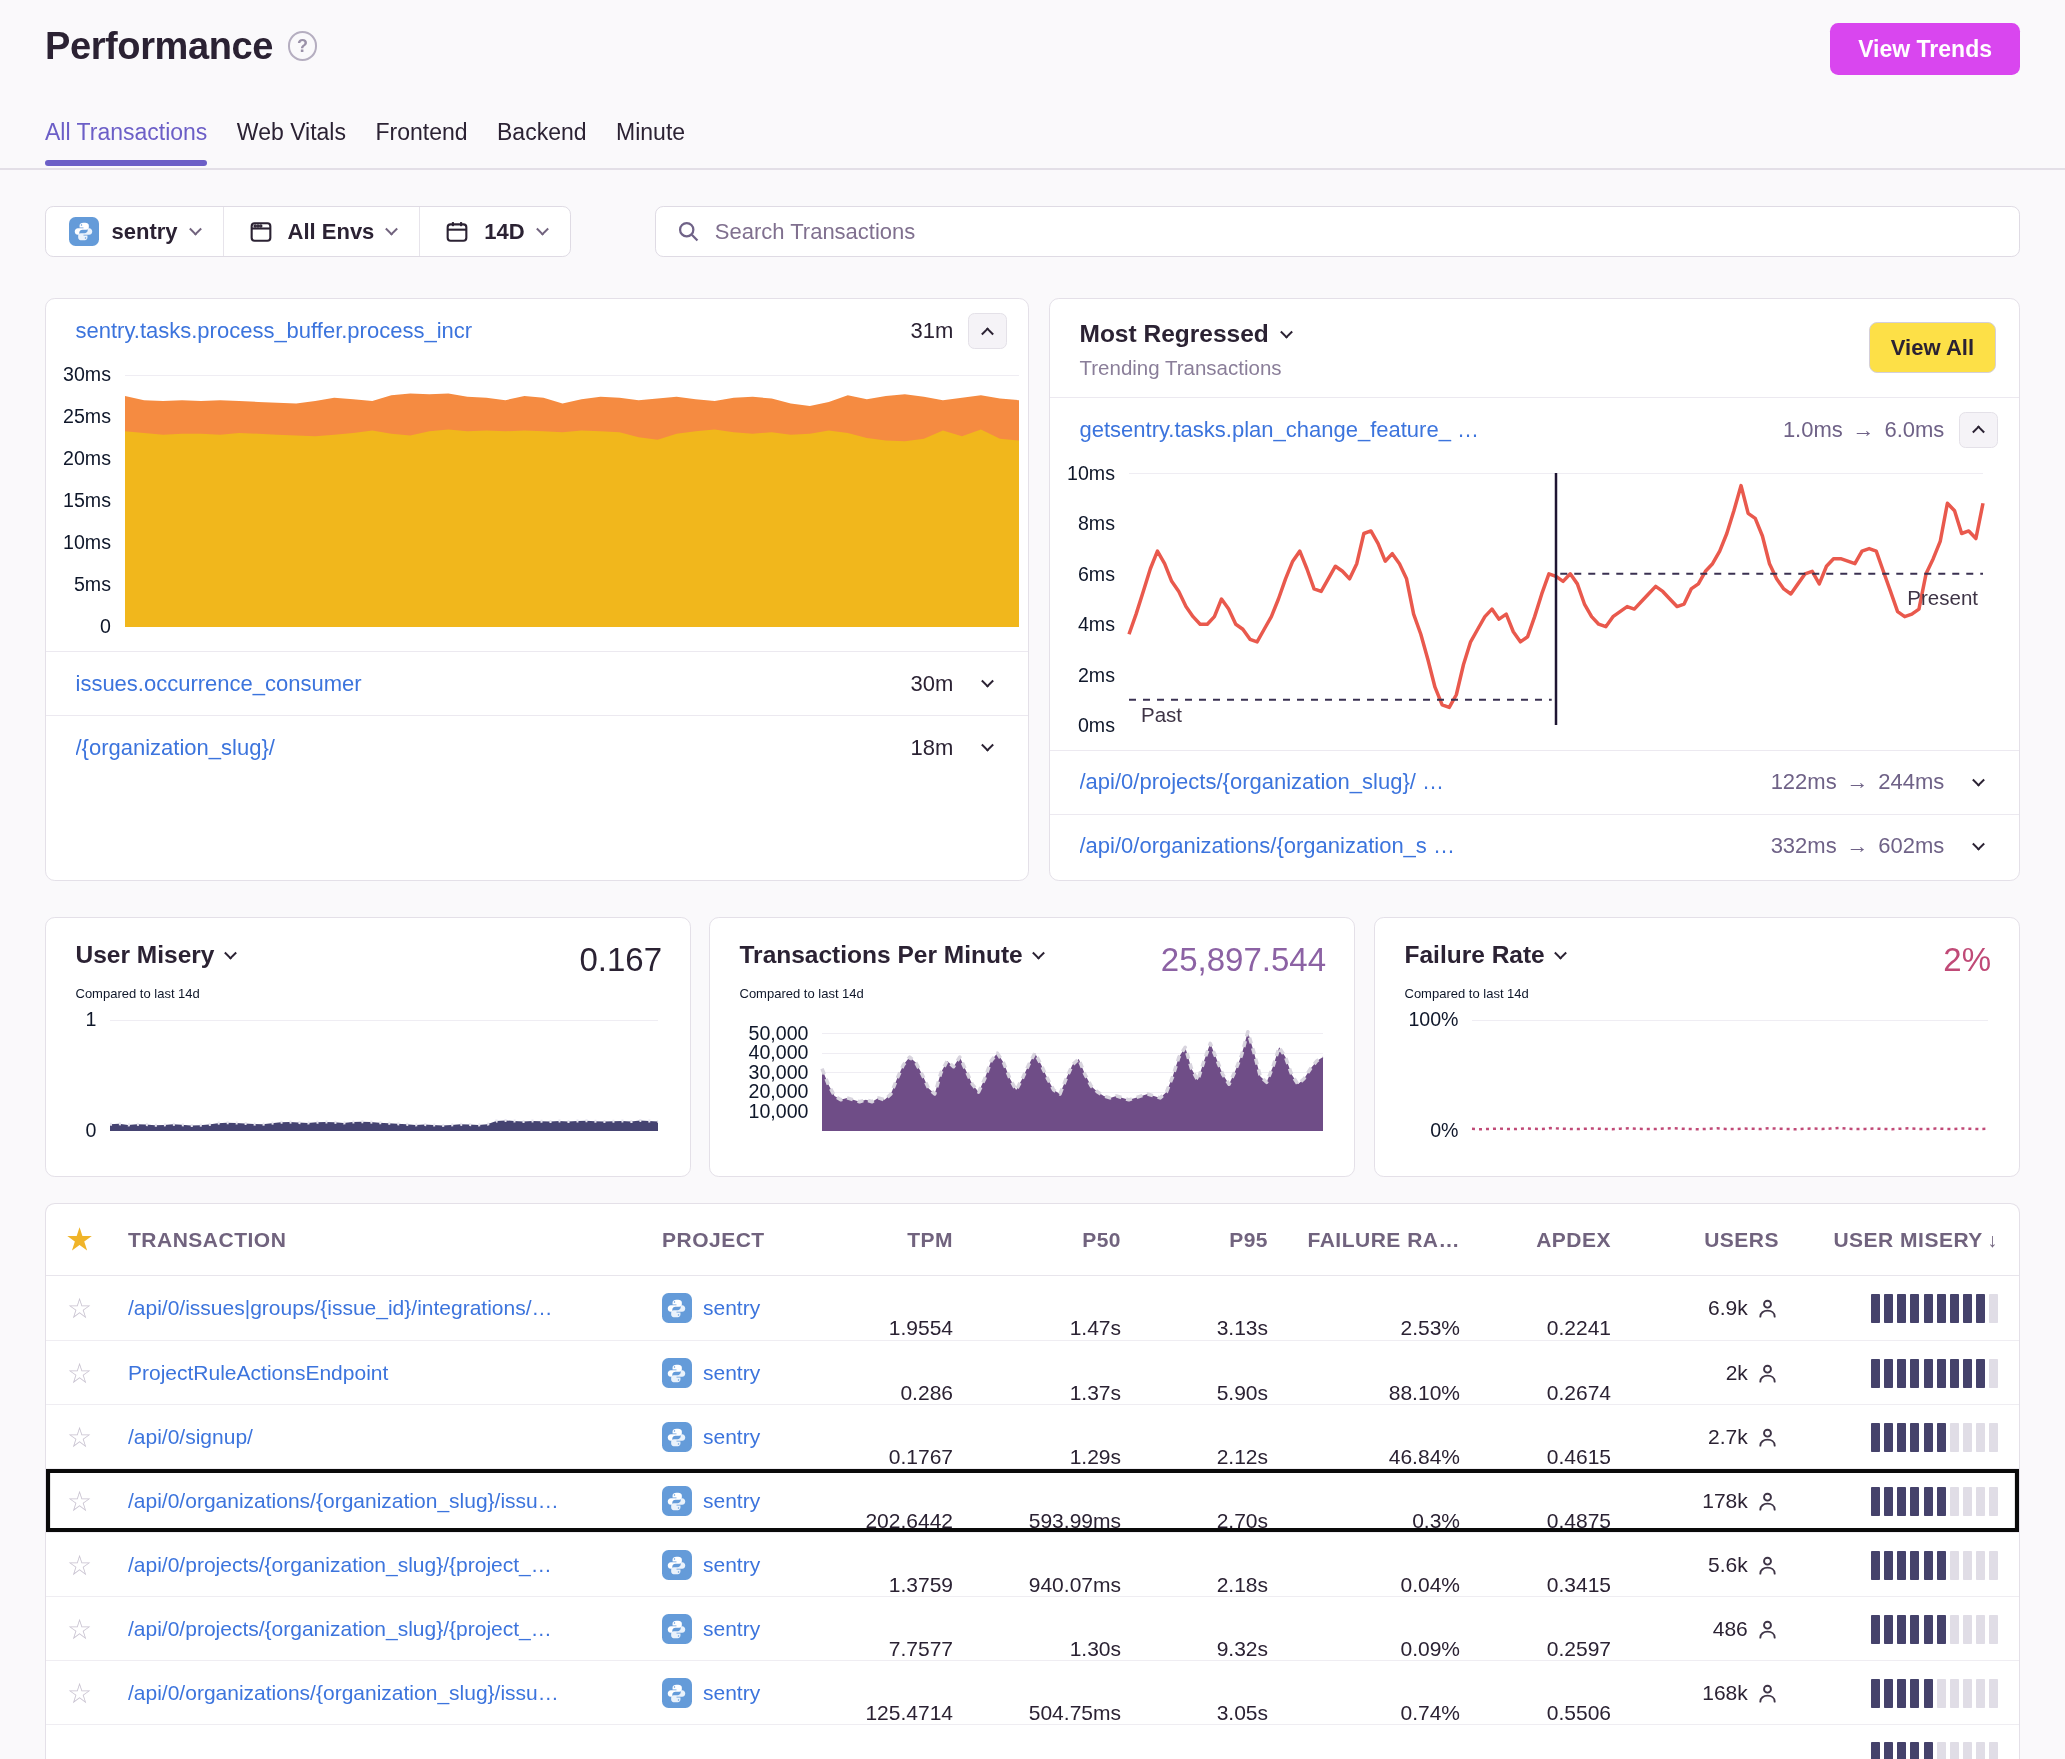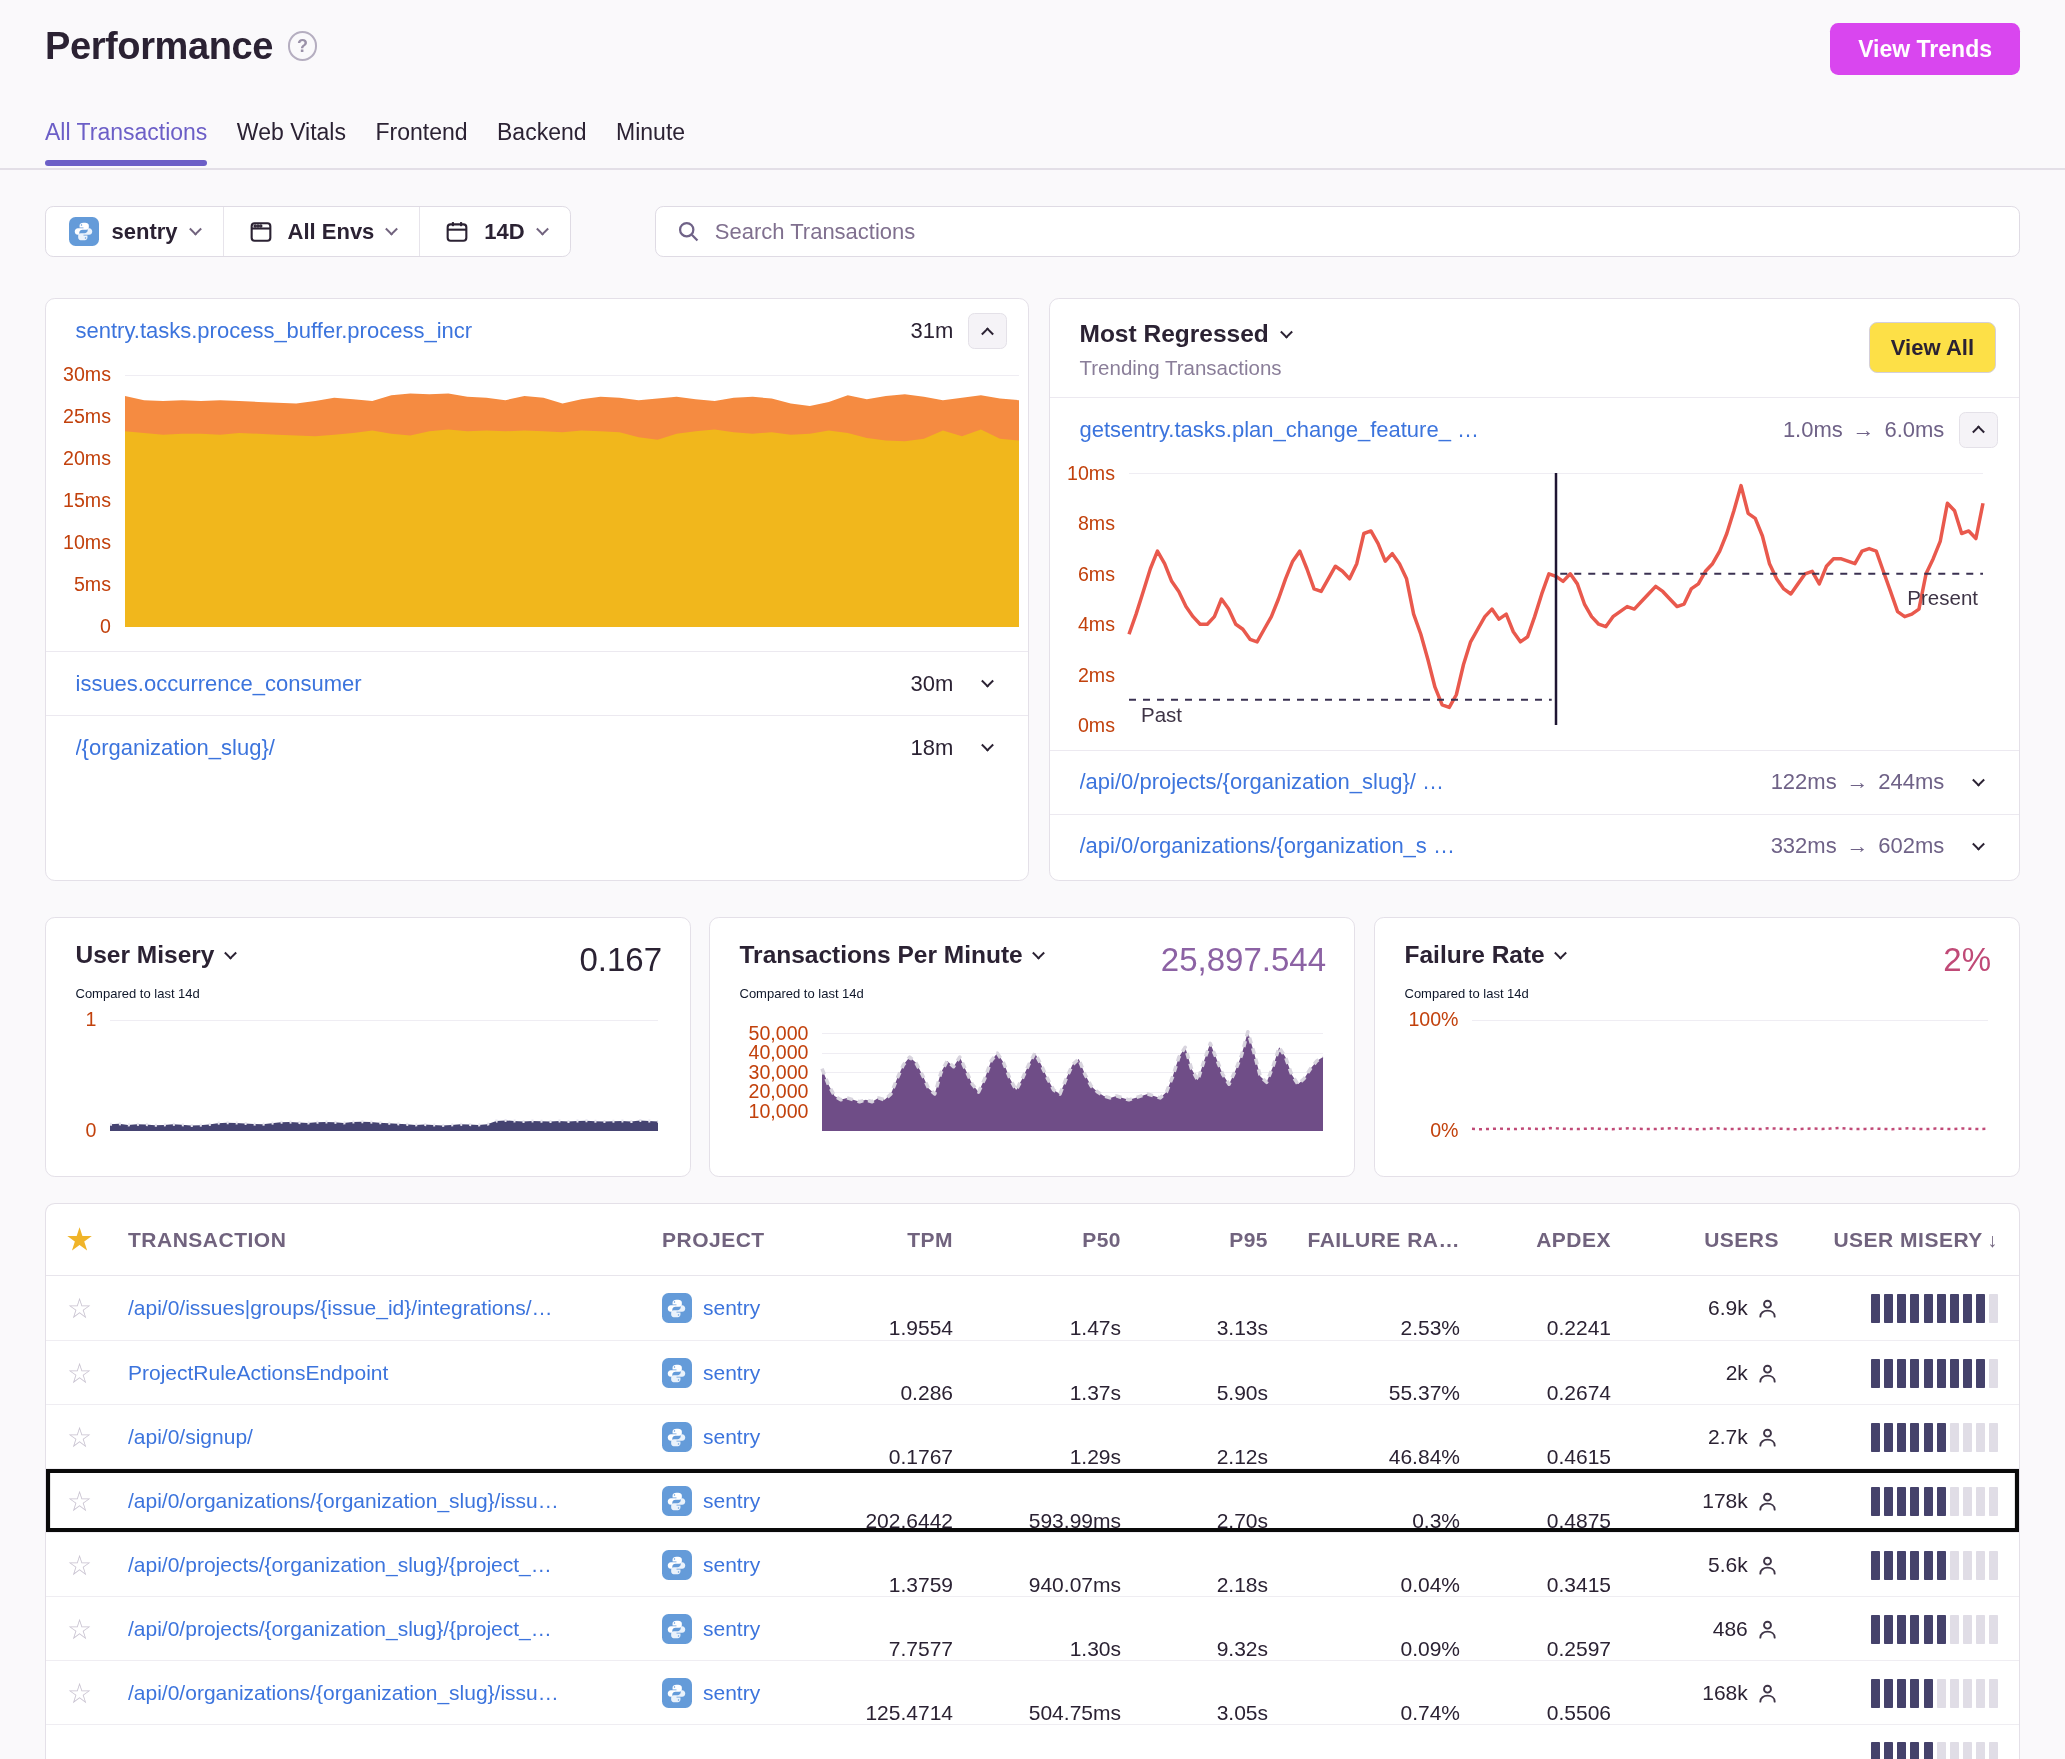--- a/index.html
+++ b/index.html
@@ -50,21 +50,21 @@
     border-radius:8.2px; padding:11.5px 21px; font-size:22px; font-weight:700; color:#2B2233; cursor:pointer; }
   .panel-item { height:64px; display:flex; align-items:center; padding:0 21px 0 29.5px; gap:14.7px; }
   .panel-item.bordered { border-top:1.6px solid #ECE9F0; }
   .item-link { color:#3C74DD; font-size:22px; flex:1 1 auto; white-space:nowrap; overflow:hidden; text-overflow:ellipsis; cursor:pointer; }
   .item-value { font-size:22px; color:#2B2233; white-space:nowrap; }
   .item-range { font-size:22px; color:#6F6287; white-space:nowrap; display:flex; gap:9.8px; align-items:center; }
   .collapse-btn { width:39px; height:36px; border-radius:6.5px; background:#F5F3F7; border:1.6px solid #E4E1E8;
     display:flex; align-items:center; justify-content:center; cursor:pointer; }
   .plain-chev { width:39px; height:36px; display:flex; align-items:center; justify-content:center; cursor:pointer; }
   .chart-box { position:relative; height:288px; }
-  .chart-tick { position:absolute; color:#c2410c; font-size:19.6px; line-height:23px; text-align:right; }
+  .chart-tick { position:absolute; color:#0f172a; font-size:19.6px; line-height:23px; text-align:right; }
   .chart-grid { position:absolute; height:0.8px; background:#EFEDF3; }
   .chart-label { position:absolute; color:#3E3446; font-size:20.5px; white-space:nowrap; }
 
   
   .mini { height:260px; }
   .mini-um { left:45px; top:917px; width:646px; }
   .mini-tpm { left:709px; top:917px; width:646px; }
   .mini-fr { left:1374px; top:917px; width:646px; }
   .mini-head { display:flex; align-items:flex-start; padding:23px 28px 0 29.5px; }
   .mini-title-wrap { display:flex; align-items:center; gap:11.5px; }
@@ -391,21 +391,21 @@
             <svg width="21" height="21" viewBox="0 0 24 24">
               <path fill="#fff" d="M11.9 2c-2.6 0-4.4 1.1-4.4 3v2.4h4.5v.8H5.6C3.6 8.2 2 9.7 2 12c0 2.3 1.5 3.8 3.6 3.8h1.6v-2.3c0-1.9 1.7-3.4 3.6-3.4h4.4c1.6 0 2.9-1.3 2.9-2.9V5c0-1.9-1.9-3-4.2-3zm-2.2 1.7c.5 0 .9.4.9.9s-.4.9-.9.9-.9-.4-.9-.9.4-.9.9-.9z"></path>
               <path fill="#EAF2FB" d="M12.1 22c2.6 0 4.4-1.1 4.4-3v-2.4H12v-.8h6.4c2 0 3.6-1.5 3.6-3.8 0-2.3-1.5-3.8-3.6-3.8h-1.6v2.3c0 1.9-1.7 3.4-3.6 3.4H8.8c-1.6 0-2.9 1.3-2.9 2.9V19c0 1.9 1.9 3 4.2 3zm2.2-1.7c-.5 0-.9-.4-.9-.9s.4-.9.9-.9.9.4.9.9-.4.9-.9.9z"></path>
             </svg>
           </span>
           <span class="proj-link">sentry</span>
         </div>
         <div class="cell num">0.286</div>
         <div class="cell num">1.37s</div>
         <div class="cell num">5.90s</div>
-        <div class="cell num">55.37%</div>
+        <div class="cell num">88.10%</div>
         <div class="cell num">0.2674</div>
         <div class="cell users-cell">
           <span>2k</span>
           <span style="display: flex;">
             <svg width="23" height="23" viewBox="0 0 24 24" fill="none" stroke="#3E3446" stroke-width="2">
               <circle cx="12" cy="7.5" r="3.6"></circle>
               <path d="M4.5 20.5c0-4 3.4-6.3 7.5-6.3s7.5 2.3 7.5 6.3" stroke-linecap="round"></path>
             </svg>
           </span>
         </div>

